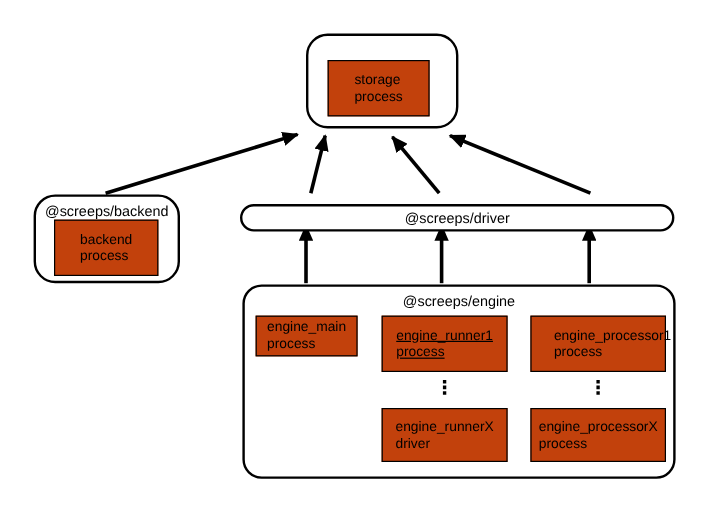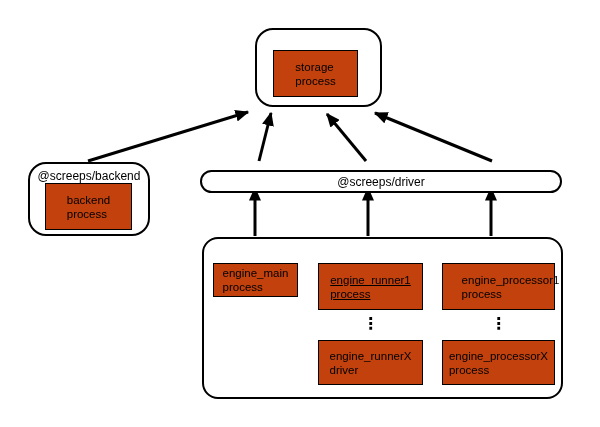--- a/index.html
+++ b/index.html
@@ -80,20 +80,21 @@
     </div>
   </div>
 
   <div class="node pill driver-node">
     <div class="driver-title-wrap">
       <div class="node-title">@screeps/driver</div>
     </div>
   </div>
 
   <div class="node round-md engine-node">
+    <div class="node-title">@screeps/engine</div>
 
     <div class="process engine-main">
       <span>engine_main
 process</span>
     </div>
 
     <div class="process engine-runner1">
       <span>engine_runner1
 process</span>
     </div>

